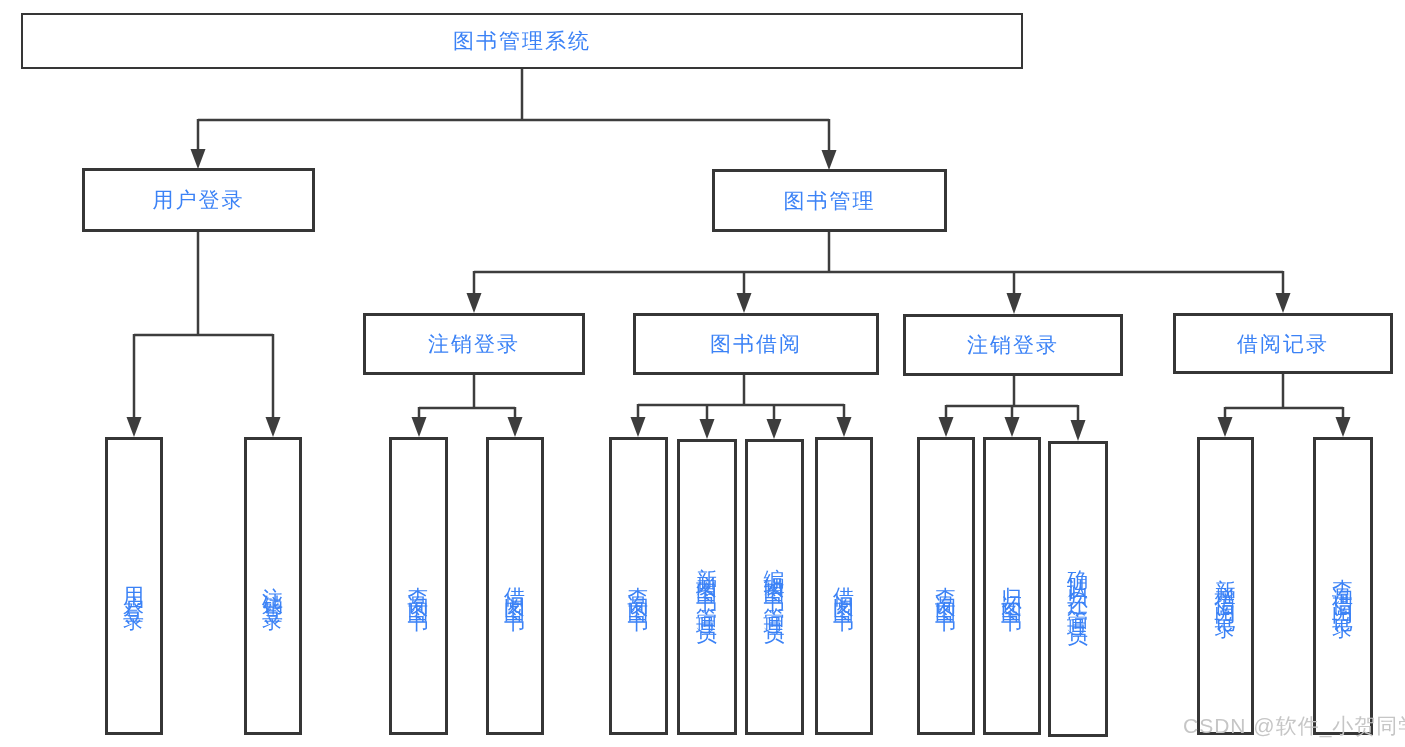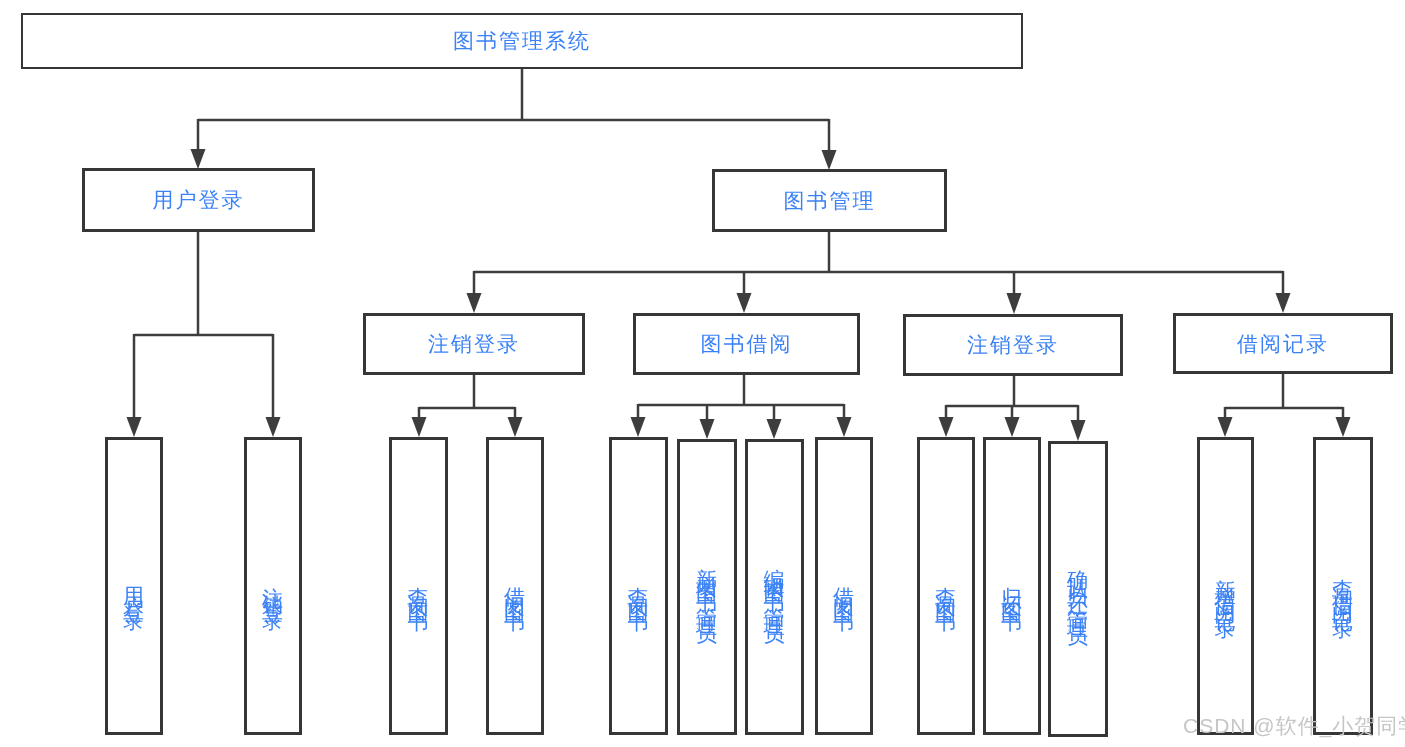--- a/index.html
+++ b/index.html
@@ -126,21 +126,21 @@
       <polygon points="1335.5,417 1350.5,417 1343,437"></polygon>
     </g>
   </svg>
 
   <div class="node h-node" style="left:21px;top:13px;width:1002px;height:56px;border-width:2.5px;">图书管理系统</div>
 
   <div class="node h-node" style="left:82px;top:168px;width:233px;height:64px;">用户登录</div>
   <div class="node h-node" style="left:712px;top:169px;width:235px;height:63px;">图书管理</div>
 
   <div class="node h-node" style="left:363px;top:313px;width:222px;height:62px;">注销登录</div>
-  <div class="node h-node" style="left:633px;top:313px;width:227px;height:62px;text-align:center;">图书借阅</div>
+  <div class="node h-node" style="left:633px;top:313px;width:246px;height:62px;text-align:center;">图书借阅</div>
   <div class="node h-node" style="left:903px;top:314px;width:220px;height:62px;">注销登录</div>
   <div class="node h-node" style="left:1173px;top:313px;width:220px;height:61px;">借阅记录</div>
 
   <div class="node v-node" style="left:105px;top:437px;width:58px;height:298px;">用户登录</div>
   <div class="node v-node" style="left:244px;top:437px;width:58px;height:298px;">注销登录</div>
 
   <div class="node v-node" style="left:389px;top:437px;width:59px;height:298px;">查询图书</div>
   <div class="node v-node" style="left:486px;top:437px;width:58px;height:298px;">借阅图书</div>
 
   <div class="node v-node" style="left:609px;top:437px;width:59px;height:298px;">查询图书</div>

